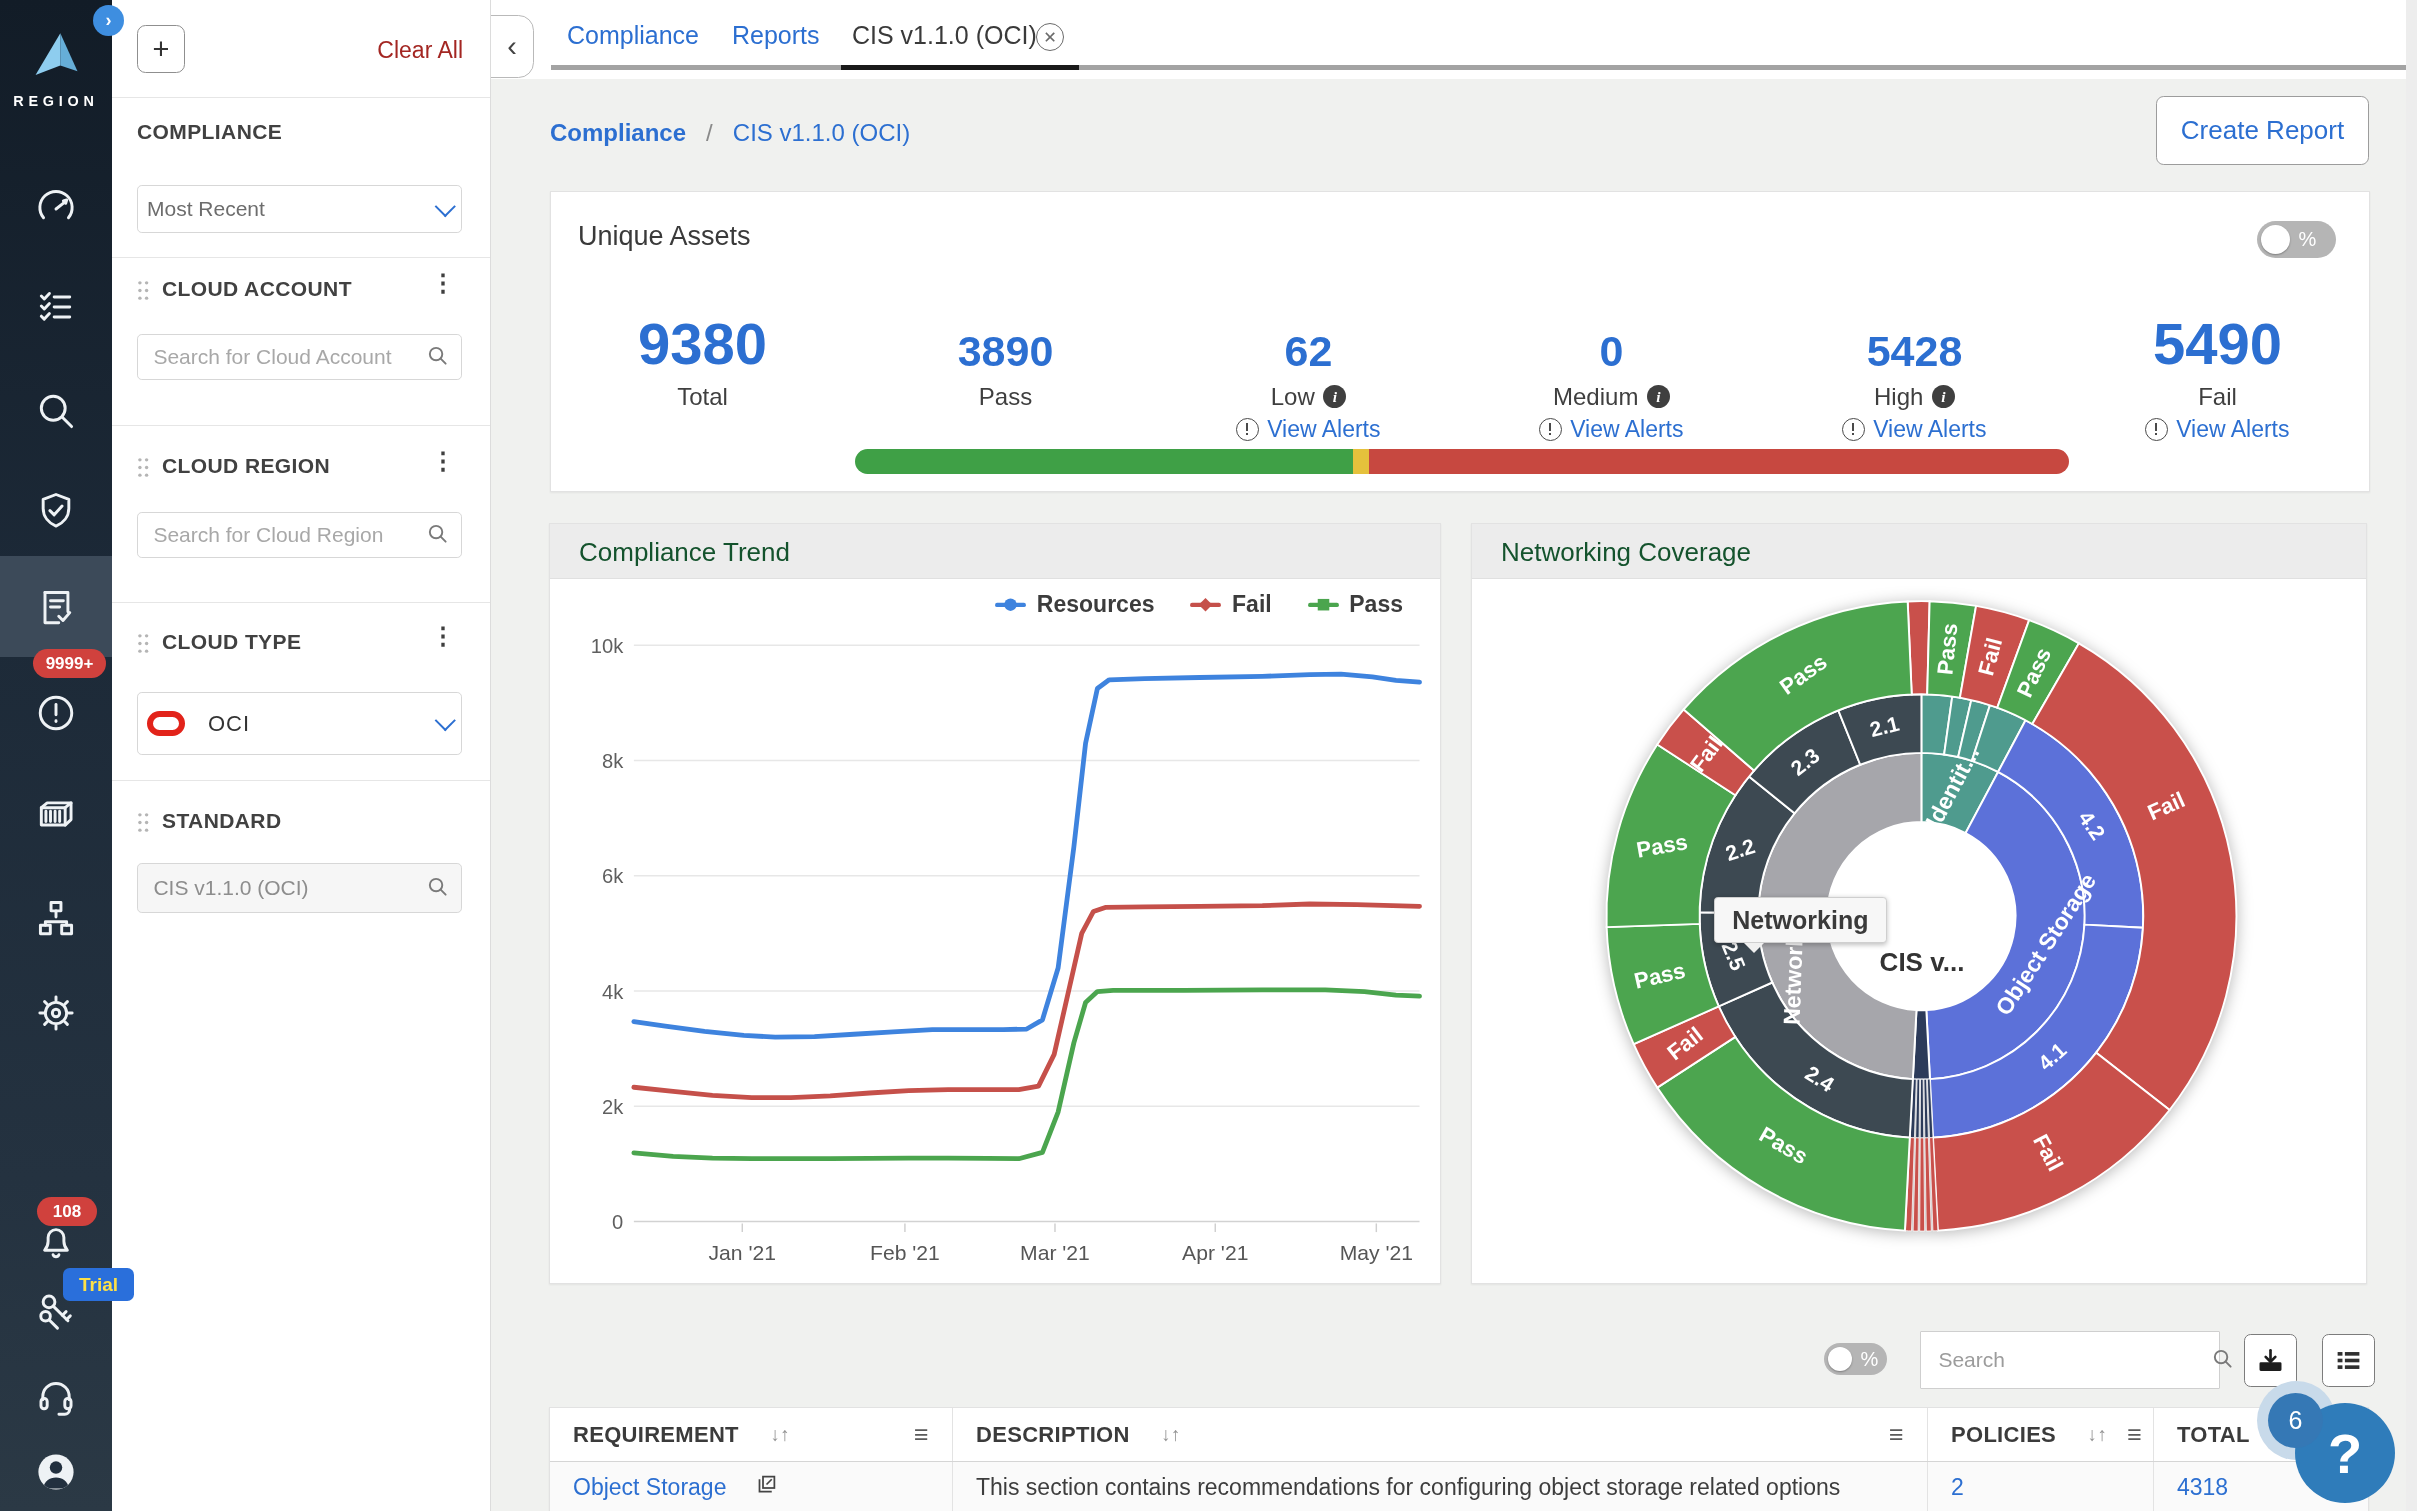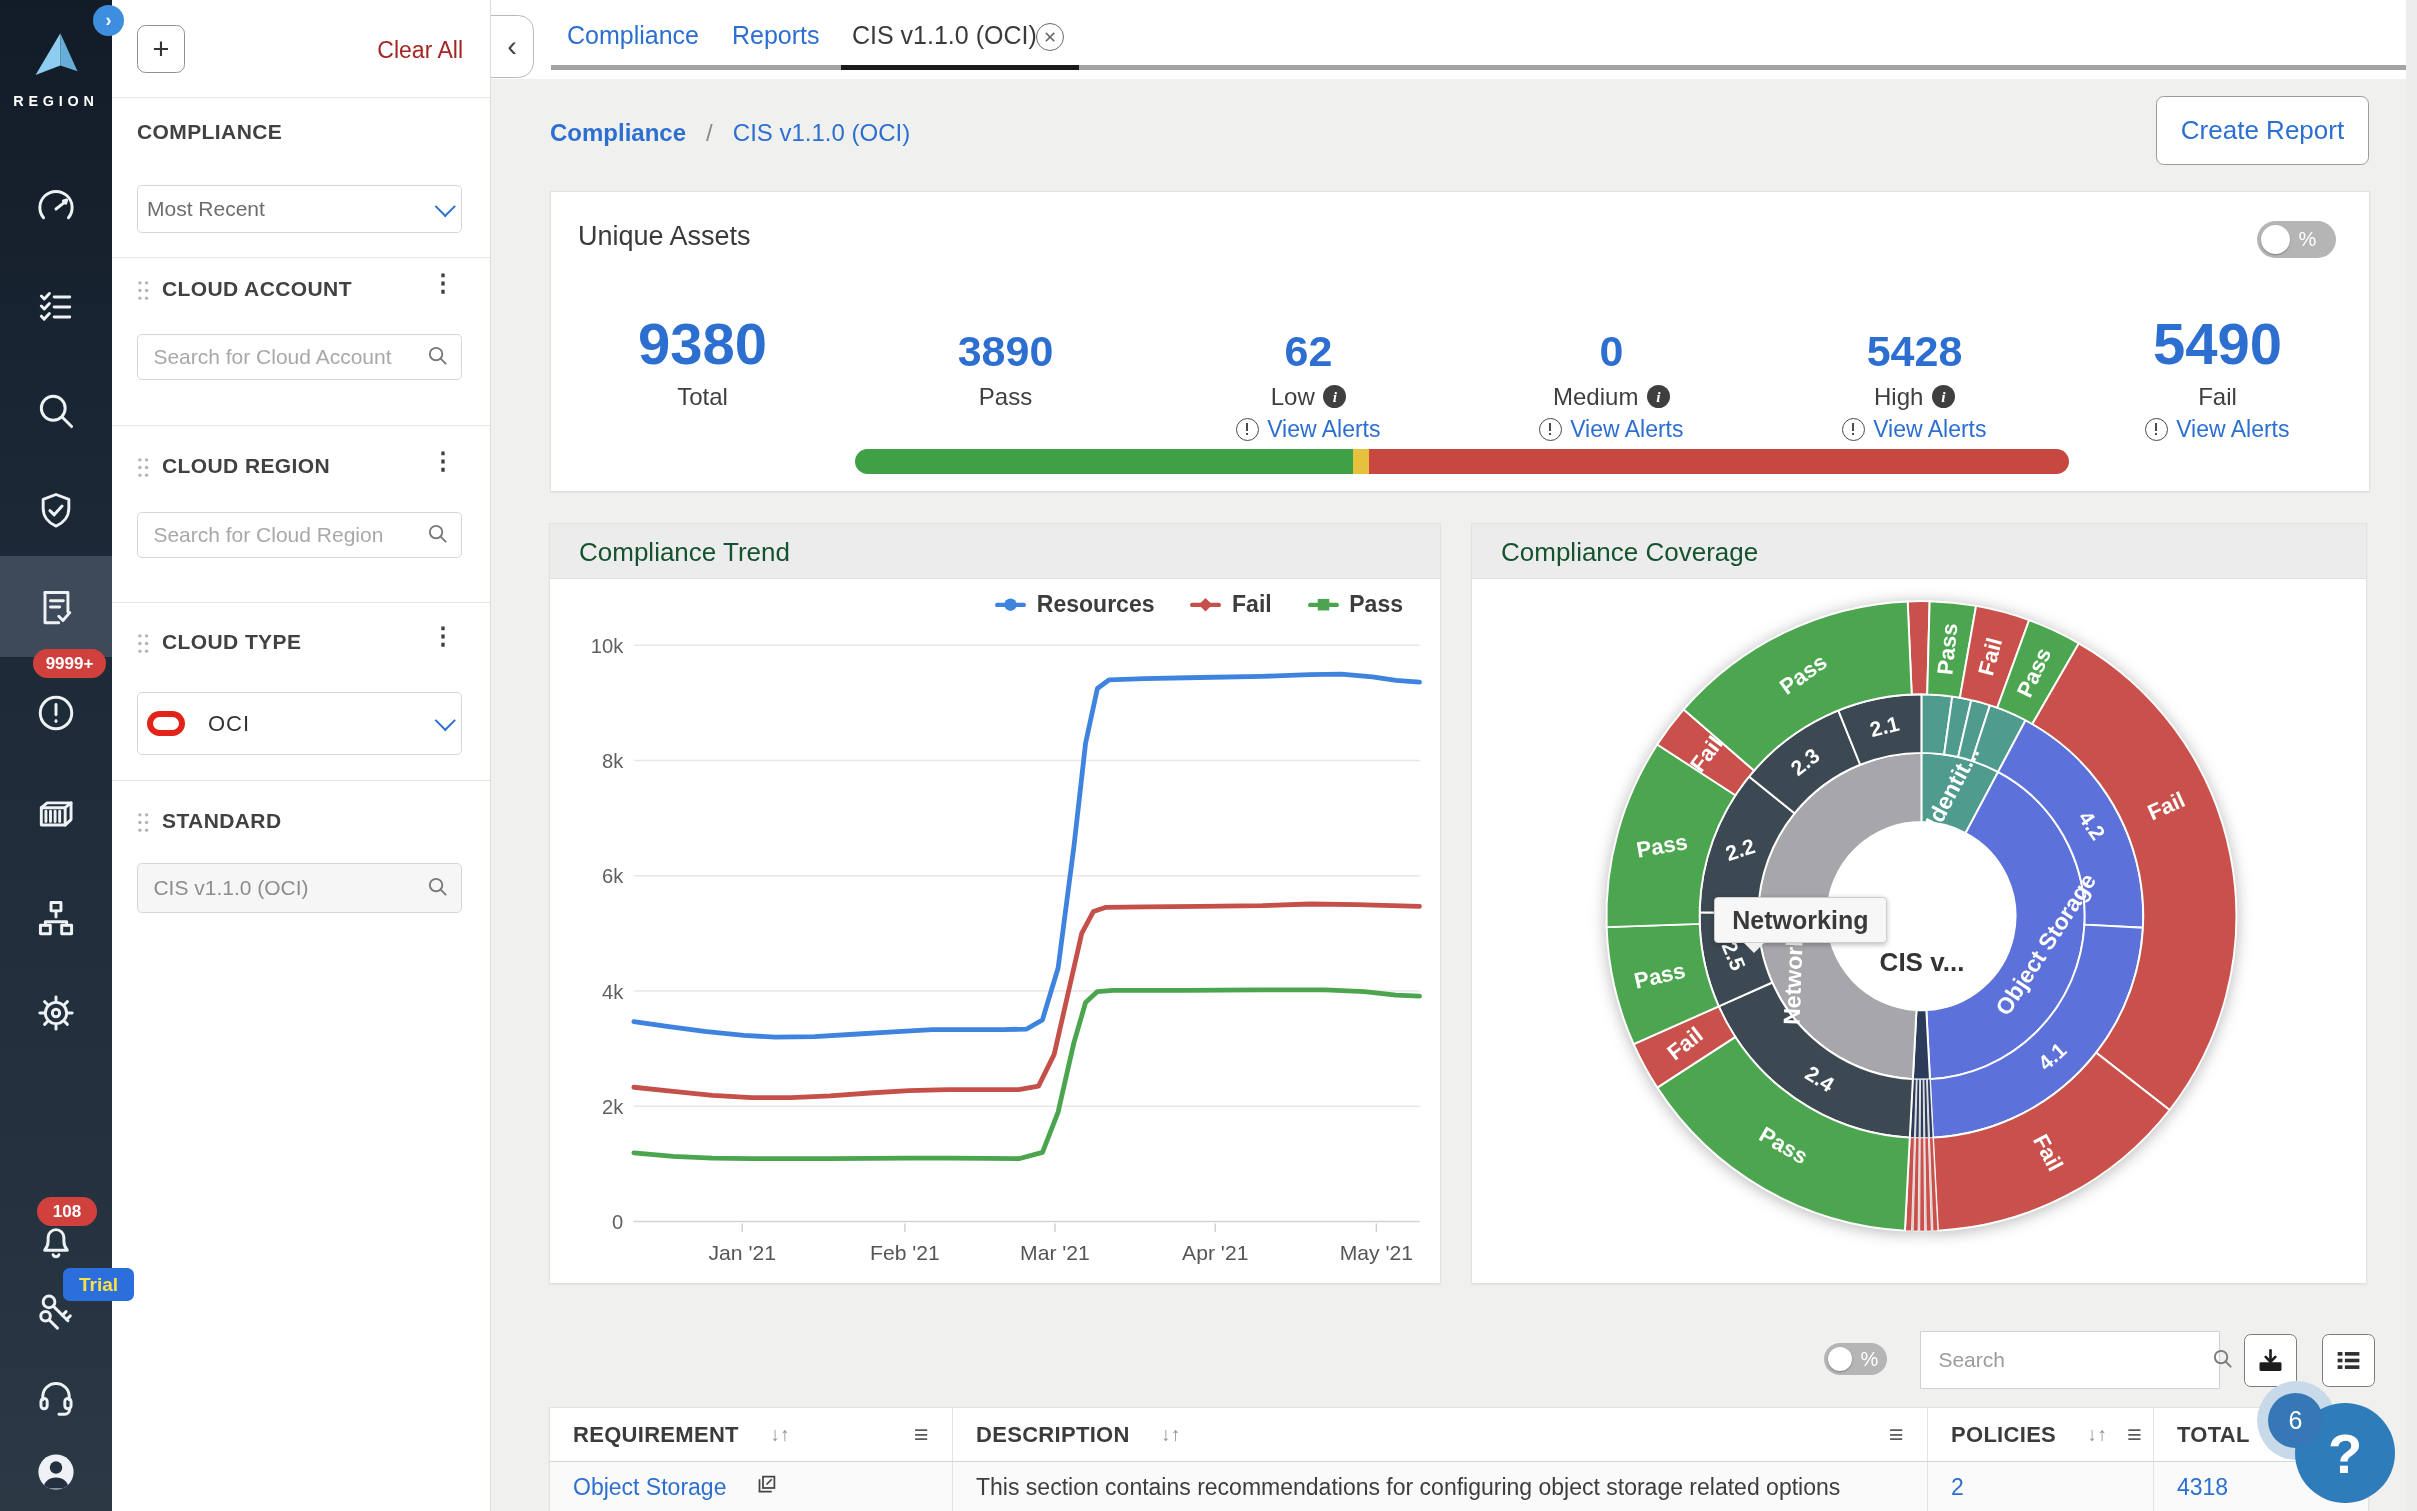--- a/index.html
+++ b/index.html
@@ -476,21 +476,21 @@
           <line x1="860.01" y1="672" x2="860.01" y2="681" stroke="#cfcfcf" stroke-width="1.5"></line>
           <text x="860.01" y="710" text-anchor="middle" font-size="22" fill="#565656">May '21</text>
           <path d="M87.0 461.8L119.7 466.6L160.6 472.0L201.5 476.2L234.2 478.0L275.1 477.4L316.0 475.0L356.9 472.6L397.8 470.2L438.7 470.2L471.5 470.2L496.0 469.6L512.4 460.0L528.7 406.0L545.1 280.0L557.3 172.0L569.6 115.0L581.9 106.0L618.7 104.8L676.0 103.6L741.4 102.4L790.5 100.6L823.2 100.0L855.9 103.0L880.5 106.6L905.0 108.4" fill="none" stroke="#3e83de" stroke-width="5" stroke-linejoin="round" stroke-linecap="round"></path>
           <path d="M87.0 530.2L127.9 534.4L168.8 538.6L209.7 541.0L250.6 541.0L291.5 539.2L332.4 536.2L373.3 533.8L414.2 532.6L455.1 532.6L487.8 532.6L508.3 529.0L524.6 496.0L541.0 424.0L553.3 370.0L565.5 347.2L577.8 343.0L618.7 342.4L676.0 341.8L741.4 341.2L790.5 339.4L839.6 340.0L905.0 341.8" fill="none" stroke="#c5504a" stroke-width="5" stroke-linejoin="round" stroke-linecap="round"></path>
           <path d="M87.0 598.6L127.9 602.2L168.8 604.0L209.7 604.6L250.6 604.6L291.5 604.6L332.4 604.3L373.3 604.0L414.2 604.0L455.1 604.3L487.8 604.6L512.4 598.0L528.7 556.0L545.1 484.0L557.3 442.0L569.6 430.6L586.0 429.4L659.6 429.4L741.4 428.8L806.8 428.8L847.7 430.6L880.5 434.2L905.0 435.4" fill="none" stroke="#4ba54e" stroke-width="5" stroke-linejoin="round" stroke-linecap="round"></path>
         </svg>
     </section>
 
     <section class="card" id="cov-card">
       <div class="card-head">
-          <span>Compliance Coverage</span>
+          <span>Networking Coverage</span>
         </div>
       <svg id="sun-svg" width="894" height="705" viewBox="0 0 931 734">
           <path d="M 468.00 182.00 A 170 170 0 0 1 547.81 201.90 L 514.01 265.47 A 98 98 0 0 0 468.00 254.00 Z" fill="#4f9b8e" stroke="#fff" stroke-width="2"></path>
           <path d="M 547.81 201.90 A 170 170 0 0 1 476.90 521.77 L 473.13 449.87 A 98 98 0 0 0 514.01 265.47 Z" fill="#5c71d9" stroke="#fff" stroke-width="2"></path>
           <path d="M 476.90 521.77 A 170 170 0 0 1 459.10 521.77 L 462.87 449.87 A 98 98 0 0 0 473.13 449.87 Z" fill="#2c3b5a" stroke="#fff" stroke-width="2"></path>
           <path d="M 459.10 521.77 A 170 170 0 0 1 468.00 182.00 L 468.00 254.00 A 98 98 0 0 0 462.87 449.87 Z" fill="#a6a6ab" stroke="#fff" stroke-width="2"></path>
           <path d="M 468.00 121.00 A 231 231 0 0 1 500.15 123.25 L 491.66 183.65 A 170 170 0 0 0 468.00 182.00 Z" fill="#4f9b8e" stroke="#fff" stroke-width="2"></path>
           <path d="M 500.15 123.25 A 231 231 0 0 1 519.96 126.92 L 506.24 186.36 A 170 170 0 0 0 491.66 183.65 Z" fill="#4f9b8e" stroke="#fff" stroke-width="2"></path>
           <path d="M 519.96 126.92 A 231 231 0 0 1 539.38 132.31 L 520.53 190.32 A 170 170 0 0 0 506.24 186.36 Z" fill="#4f9b8e" stroke="#fff" stroke-width="2"></path>
           <path d="M 539.38 132.31 A 231 231 0 0 1 576.45 148.04 L 547.81 201.90 A 170 170 0 0 0 520.53 190.32 Z" fill="#4f9b8e" stroke="#fff" stroke-width="2"></path>

